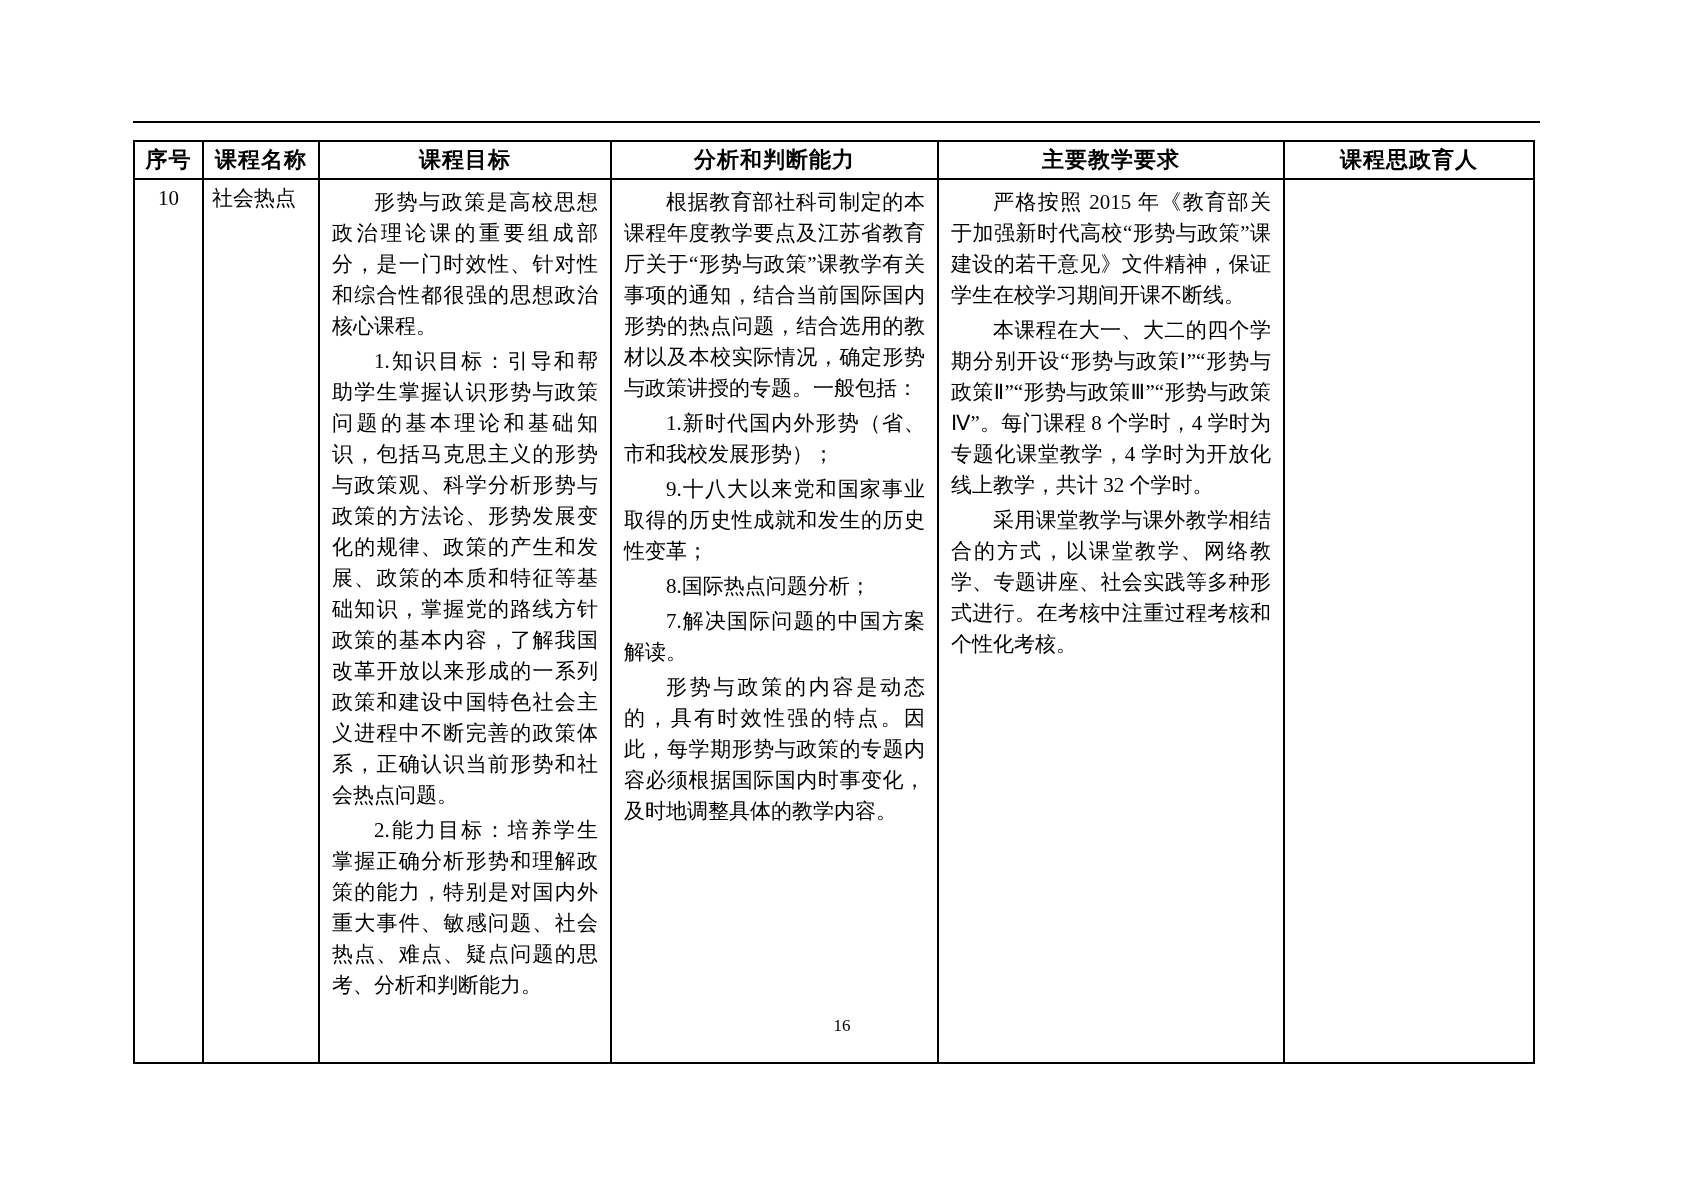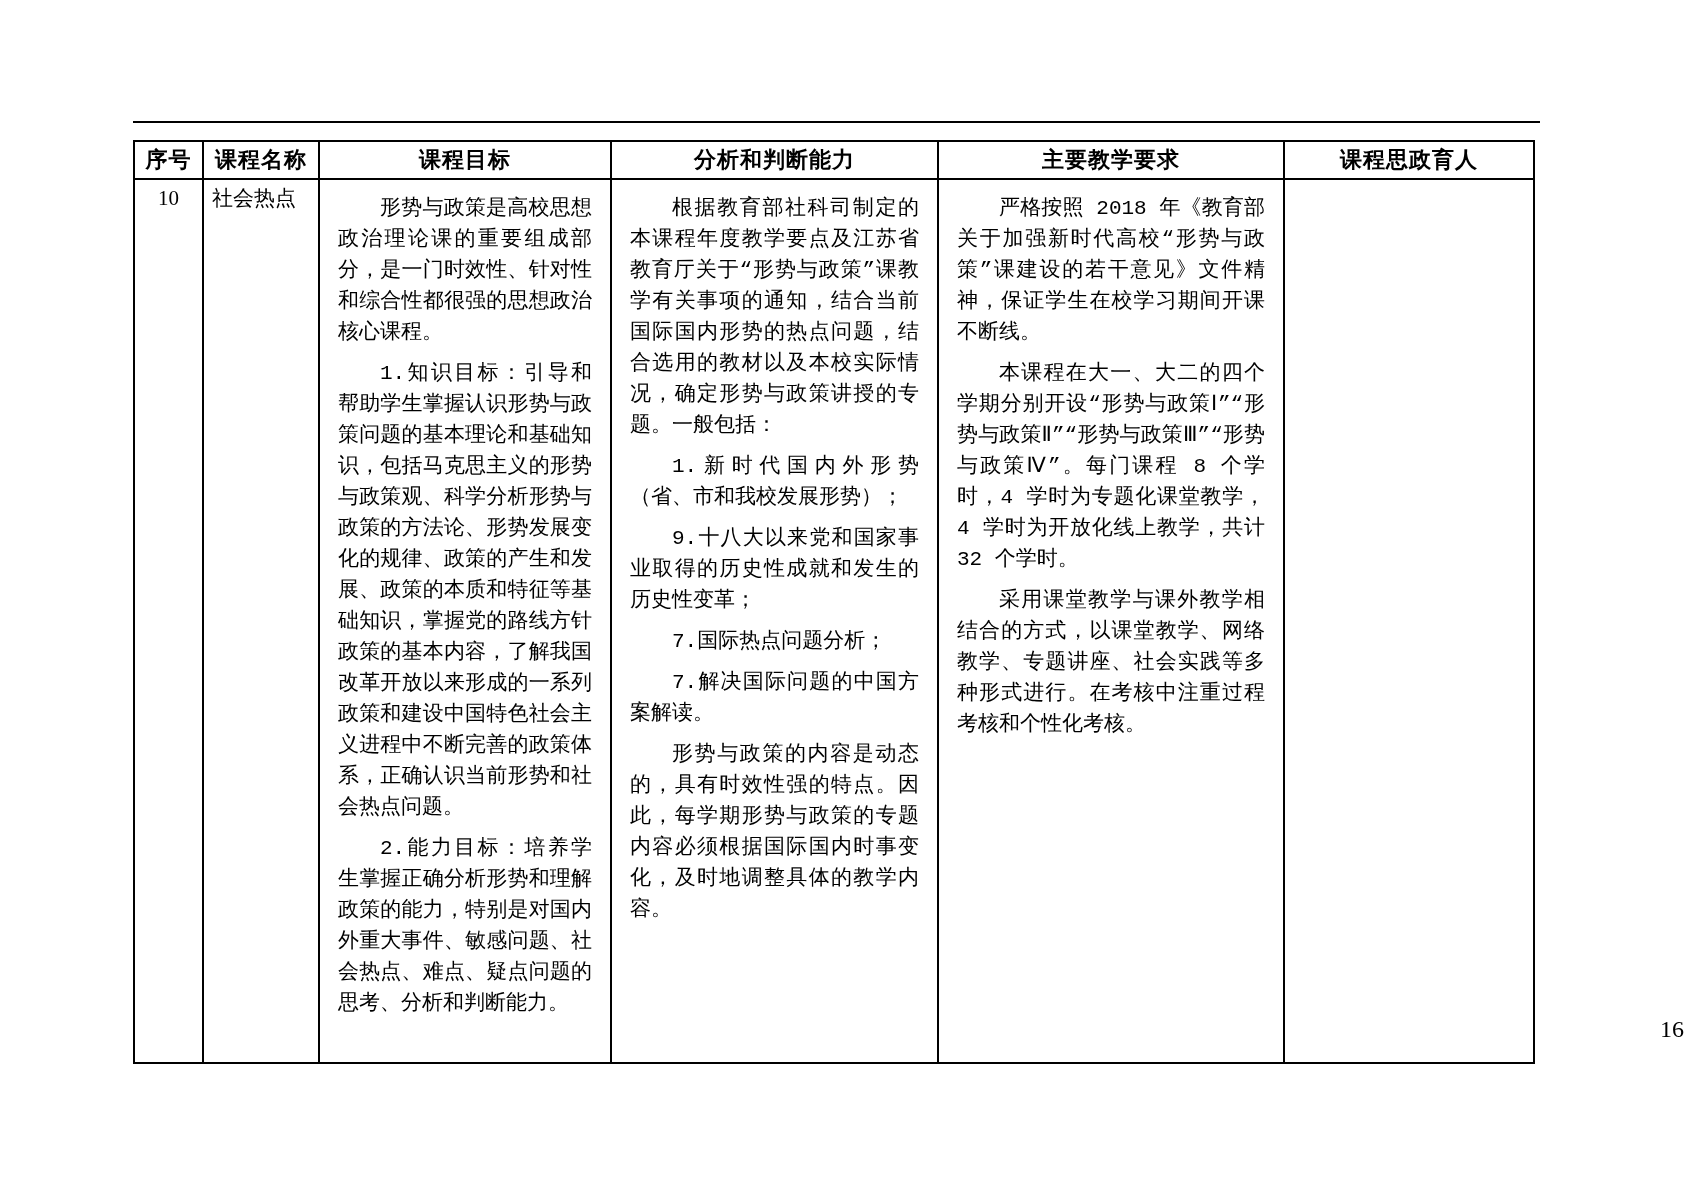--- a/index.html
+++ b/index.html
@@ -55,33 +55,32 @@
   td.cell-index {
     text-align: center;
     padding-top: 4px;
   }
   td.cell-name {
     text-align: justify;
     text-justify: inter-ideograph;
     padding-top: 4px;
   }
   td.cell-text p.para {
-    margin: 10px;
+    margin: 4px;
     text-indent: 2em;
     text-align: justify;
     text-justify: inter-ideograph;
-    font-family: Liberation Mono, monospace;
   }
   .page-number {
     position: absolute;
     top: 1016px;
     left: 0;
     width: 100%;
-    text-align: right;
-    font-size: 24px;
+    text-align: center;
+    font-size: 17px;
   }
 </style>
 </head>
 <body>
 
 <div class="top-rule"></div>
 
 <table class="course-table">
   <colgroup>
     <col style="width:69px">
@@ -107,26 +106,26 @@
       <td class="cell-name">社会热点</td>
       <td class="cell-text">
           <p class="para">形势与政策是高校思想政治理论课的重要组成部分，是一门时效性、针对性和综合性都很强的思想政治核心课程。</p>
           <p class="para">1.知识目标：引导和帮助学生掌握认识形势与政策问题的基本理论和基础知识，包括马克思主义的形势与政策观、科学分析形势与政策的方法论、形势发展变化的规律、政策的产生和发展、政策的本质和特征等基础知识，掌握党的路线方针政策的基本内容，了解我国改革开放以来形成的一系列政策和建设中国特色社会主义进程中不断完善的政策体系，正确认识当前形势和社会热点问题。</p>
           <p class="para">2.能力目标：培养学生掌握正确分析形势和理解政策的能力，特别是对国内外重大事件、敏感问题、社会热点、难点、疑点问题的思考、分析和判断能力。</p>
         </td>
       <td class="cell-text">
           <p class="para">根据教育部社科司制定的本课程年度教学要点及江苏省教育厅关于“形势与政策”课教学有关事项的通知，结合当前国际国内形势的热点问题，结合选用的教材以及本校实际情况，确定形势与政策讲授的专题。一般包括：</p>
           <p class="para">1.新时代国内外形势（省、市和我校发展形势）；</p>
           <p class="para">9.十八大以来党和国家事业取得的历史性成就和发生的历史性变革；</p>
-          <p class="para">7.国际热点问题分析；</p>
+          <p class="para">8.国际热点问题分析；</p>
           <p class="para">7.解决国际问题的中国方案解读。</p>
           <p class="para">形势与政策的内容是动态的，具有时效性强的特点。因此，每学期形势与政策的专题内容必须根据国际国内时事变化，及时地调整具体的教学内容。</p>
         </td>
       <td class="cell-text">
-          <p class="para">严格按照 2018 年《教育部关于加强新时代高校“形势与政策”课建设的若干意见》文件精神，保证学生在校学习期间开课不断线。</p>
+          <p class="para">严格按照 2015 年《教育部关于加强新时代高校“形势与政策”课建设的若干意见》文件精神，保证学生在校学习期间开课不断线。</p>
           <p class="para">本课程在大一、大二的四个学期分别开设“形势与政策Ⅰ”“形势与政策Ⅱ”“形势与政策Ⅲ”“形势与政策Ⅳ”。每门课程 8 个学时，4 学时为专题化课堂教学，4 学时为开放化线上教学，共计 32 个学时。</p>
           <p class="para">采用课堂教学与课外教学相结合的方式，以课堂教学、网络教学、专题讲座、社会实践等多种形式进行。在考核中注重过程考核和个性化考核。</p>
         </td>
       <td class="cell-text"></td>
     </tr>
   </tbody>
 </table>
 
 <div class="page-number">16</div>
 

